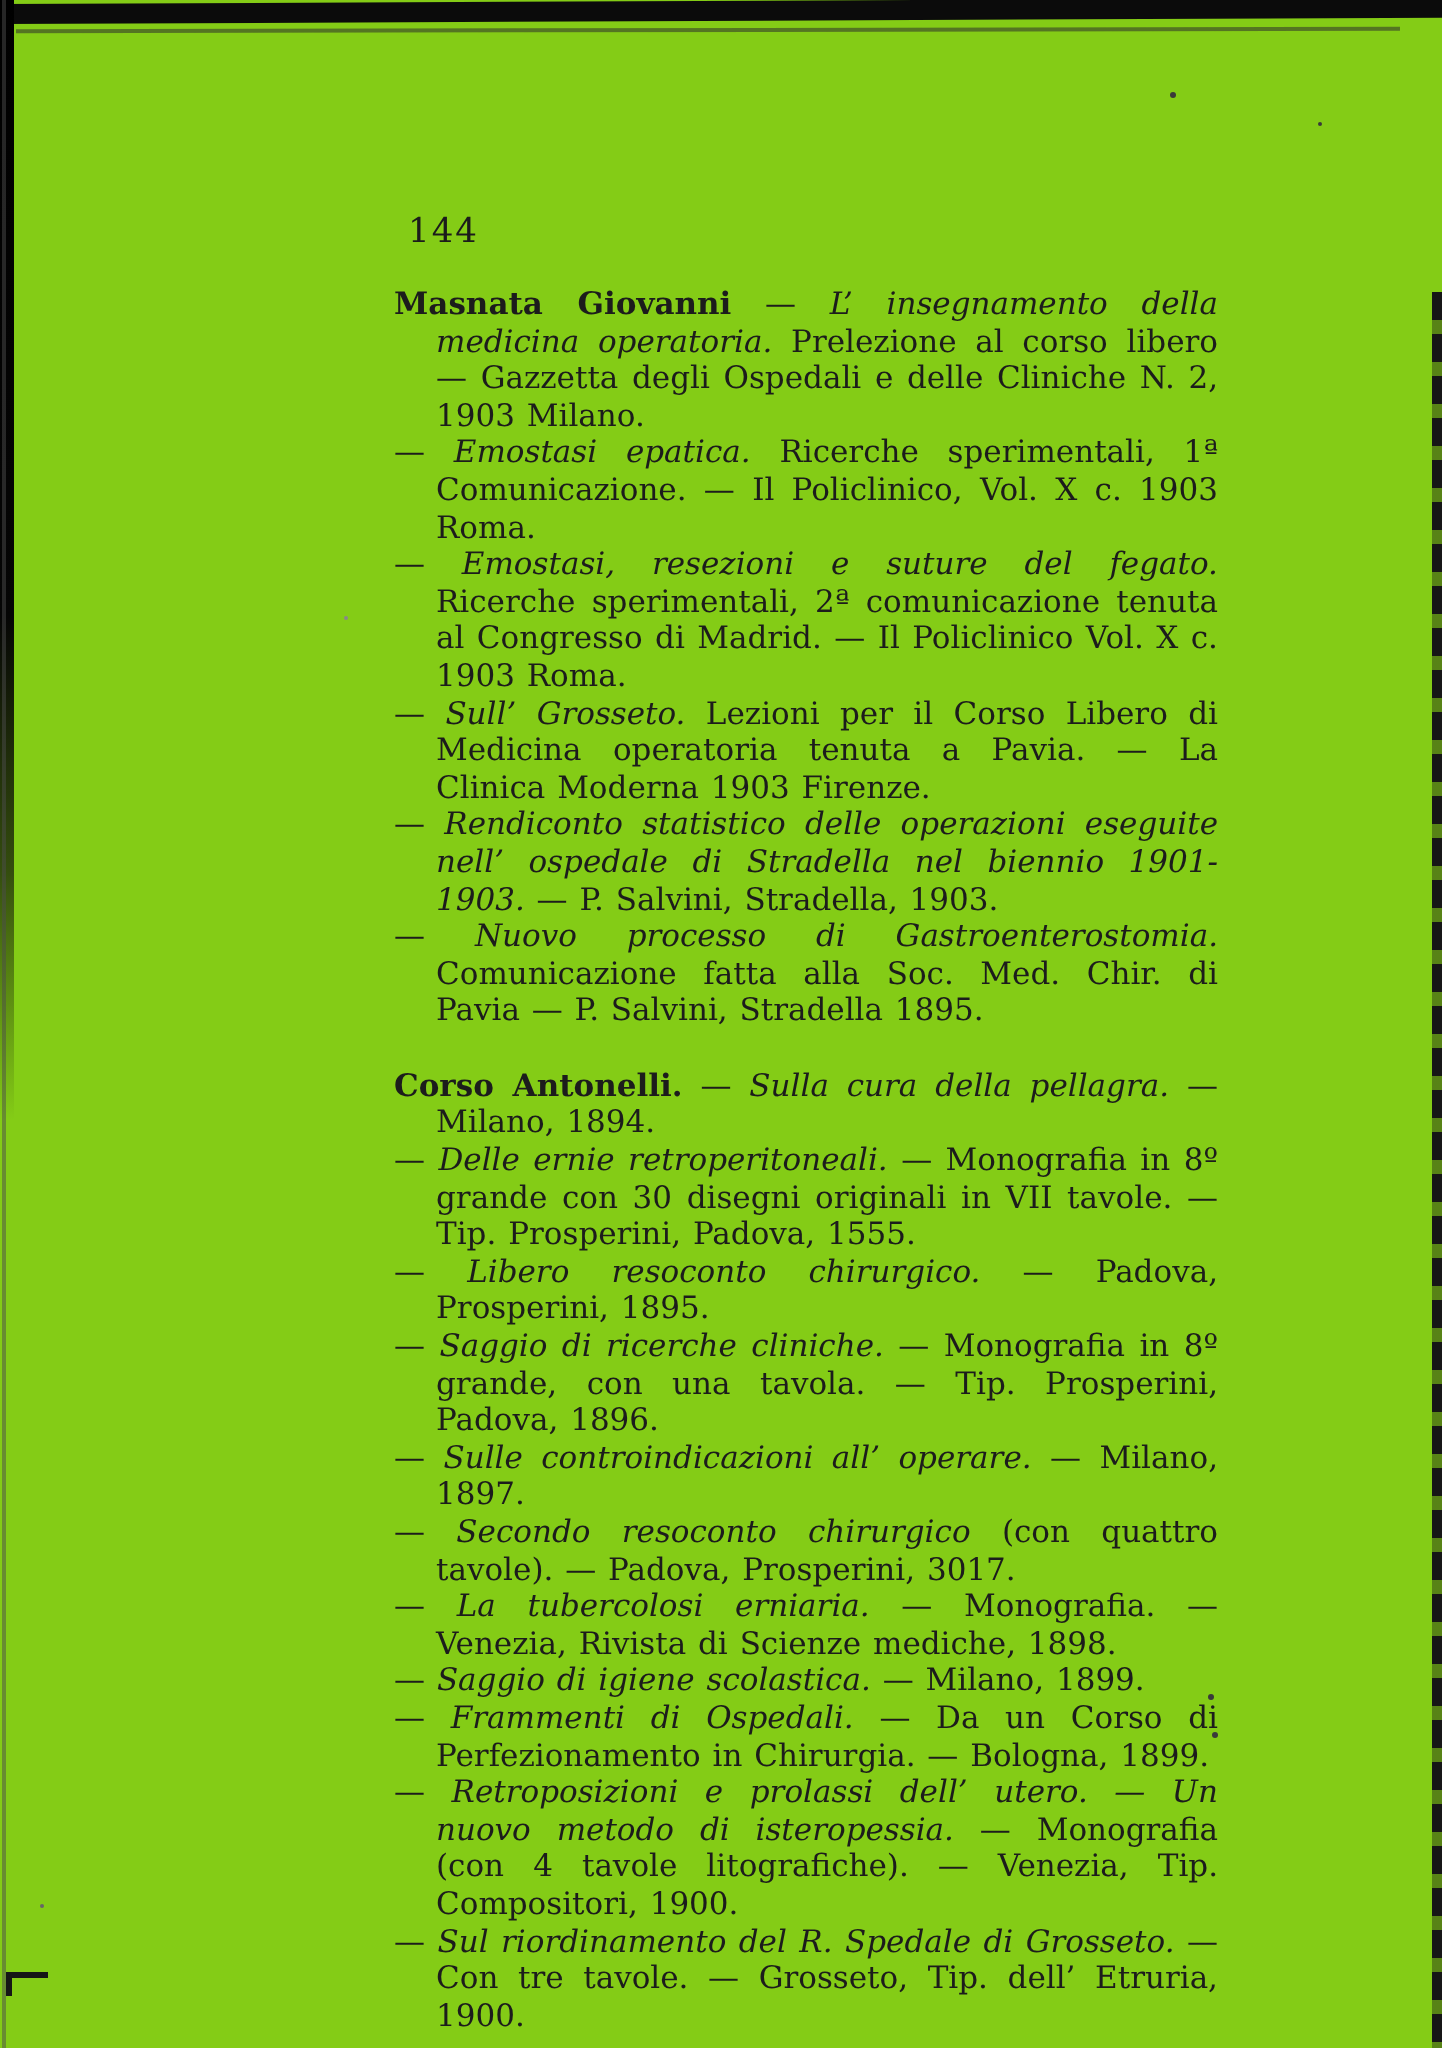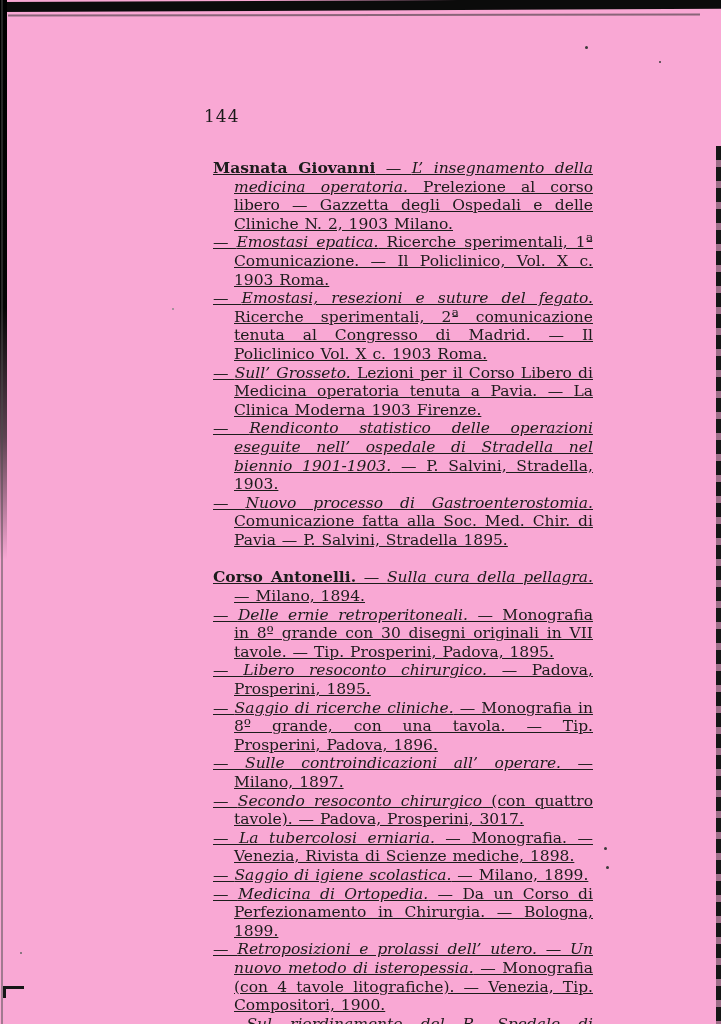--- a/index.html
+++ b/index.html
@@ -5,21 +5,21 @@
   html,body{margin:0;padding:0;}
   body{
     width:721px;height:1024px;
     background:#ffffff;
     position:relative;
     overflow:hidden;
     font-family:"DejaVu Serif","Liberation Serif",serif;
   }
   .page{
     position:absolute;inset:0;
-    background:#f9a8d4;
+    background:#84cc16;
     padding-left:32px;
   }
   
   .top-edge{
     position:absolute;left:0;top:2px;width:102%;height:10px;
     background:#0b0b0b;transform:rotate(-0.25deg);transform-origin:left top;
   }
   .top-edge-2{
     position:absolute;left:8px;top:14px;width:96%;height:2px;
     background:rgba(45,45,45,.55);transform:rotate(-0.1deg);
@@ -50,21 +50,21 @@
   
   .page-number{
     position:absolute;left:204px;top:106px;
     font-size:17px;color:#1b1b1b;letter-spacing:1px;
   }
   .bib-text{
     position:absolute;left:197px;top:143px;width:412px;
     font-size:15.5px;line-height:18.6px;color:#1c1c1c;
     word-spacing:1px;
   }
-  .bib-section{margin:16px;text-decoration:underline;}
+  .bib-section{margin:0;}
   .bib-section + .bib-section{margin-top:19px;}
   .entry{
     margin:0;text-align:justify;
     padding-left:21px;text-indent:-21px;
   }
   .seg-bold{font-weight:bold;}
   .seg-italic{font-style:italic;}
 </style>
 </head>
 <body>
@@ -89,25 +89,25 @@
       <section class="bib-section">
         <p class="entry"><span class="seg-bold">Masnata Giovanni</span><span class="seg-plain"> — </span><span class="seg-italic">L’ insegnamento della medicina operatoria.</span><span class="seg-plain"> Prelezione al corso libero — Gazzetta degli Ospedali e delle Cliniche N. 2, 1903 Milano.</span></p>
         <p class="entry"><span class="seg-plain">— </span><span class="seg-italic">Emostasi epatica.</span><span class="seg-plain"> Ricerche sperimentali, 1ª Comunicazione. — Il Policlinico, Vol. X c. 1903 Roma.</span></p>
         <p class="entry"><span class="seg-plain">— </span><span class="seg-italic">Emostasi, resezioni e suture del fegato.</span><span class="seg-plain"> Ricerche sperimentali, 2ª comunicazione tenuta al Congresso di Madrid. — Il Policlinico Vol. X c. 1903 Roma.</span></p>
         <p class="entry"><span class="seg-plain">— </span><span class="seg-italic">Sull’ Grosseto.</span><span class="seg-plain"> Lezioni per il Corso Libero di Medicina operatoria tenuta a Pavia. — La Clinica Moderna 1903 Firenze.</span></p>
         <p class="entry"><span class="seg-plain">— </span><span class="seg-italic">Rendiconto statistico delle operazioni eseguite nell’ ospedale di Stradella nel biennio 1901-1903.</span><span class="seg-plain"> — P. Salvini, Stradella, 1903.</span></p>
         <p class="entry"><span class="seg-plain">— </span><span class="seg-italic">Nuovo processo di Gastroenterostomia.</span><span class="seg-plain"> Comunicazione fatta alla Soc. Med. Chir. di Pavia — P. Salvini, Stradella 1895.</span></p>
       </section>
       <section class="bib-section">
         <p class="entry"><span class="seg-bold">Corso Antonelli.</span><span class="seg-plain"> — </span><span class="seg-italic">Sulla cura della pellagra.</span><span class="seg-plain"> — Milano, 1894.</span></p>
-        <p class="entry"><span class="seg-plain">— </span><span class="seg-italic">Delle ernie retroperitoneali.</span><span class="seg-plain"> — Monografia in 8º grande con 30 disegni originali in VII tavole. — Tip. Prosperini, Padova, 1895.</span></p>
+        <p class="entry"><span class="seg-plain">— </span><span class="seg-italic">Delle ernie retroperitoneali.</span><span class="seg-plain"> — Monografia in 8º grande con 30 disegni originali in VII tavole. — Tip. Prosperini, Padova, 1555.</span></p>
         <p class="entry"><span class="seg-plain">— </span><span class="seg-italic">Libero resoconto chirurgico.</span><span class="seg-plain"> — Padova, Prosperini, 1895.</span></p>
         <p class="entry"><span class="seg-plain">— </span><span class="seg-italic">Saggio di ricerche cliniche.</span><span class="seg-plain"> — Monografia in 8º grande, con una tavola. — Tip. Prosperini, Padova, 1896.</span></p>
         <p class="entry"><span class="seg-plain">— </span><span class="seg-italic">Sulle controindicazioni all’ operare.</span><span class="seg-plain"> — Milano, 1897.</span></p>
         <p class="entry"><span class="seg-plain">— </span><span class="seg-italic">Secondo resoconto chirurgico</span><span class="seg-plain"> (con quattro tavole). — Padova, Prosperini, 3017.</span></p>
         <p class="entry"><span class="seg-plain">— </span><span class="seg-italic">La tubercolosi erniaria.</span><span class="seg-plain"> — Monografia. — Venezia, Rivista di Scienze mediche, 1898.</span></p>
         <p class="entry"><span class="seg-plain">— </span><span class="seg-italic">Saggio di igiene scolastica.</span><span class="seg-plain"> — Milano, 1899.</span></p>
-        <p class="entry"><span class="seg-plain">— </span><span class="seg-italic">Medicina di Ortopedia.</span><span class="seg-plain"> — Da un Corso di Perfezionamento in Chirurgia. — Bologna, 1899.</span></p>
+        <p class="entry"><span class="seg-plain">— </span><span class="seg-italic">Frammenti di Ospedali.</span><span class="seg-plain"> — Da un Corso di Perfezionamento in Chirurgia. — Bologna, 1899.</span></p>
         <p class="entry"><span class="seg-plain">— </span><span class="seg-italic">Retroposizioni e prolassi dell’ utero. — Un nuovo metodo di isteropessia.</span><span class="seg-plain"> — Monografia (con 4 tavole litografiche). — Venezia, Tip. Compositori, 1900.</span></p>
         <p class="entry"><span class="seg-plain">— </span><span class="seg-italic">Sul riordinamento del R. Spedale di Grosseto.</span><span class="seg-plain"> — Con tre tavole. — Grosseto, Tip. dell’ Etruria, 1900.</span></p>
       </section>
     </main>
 </div>
 
 </body></html>

